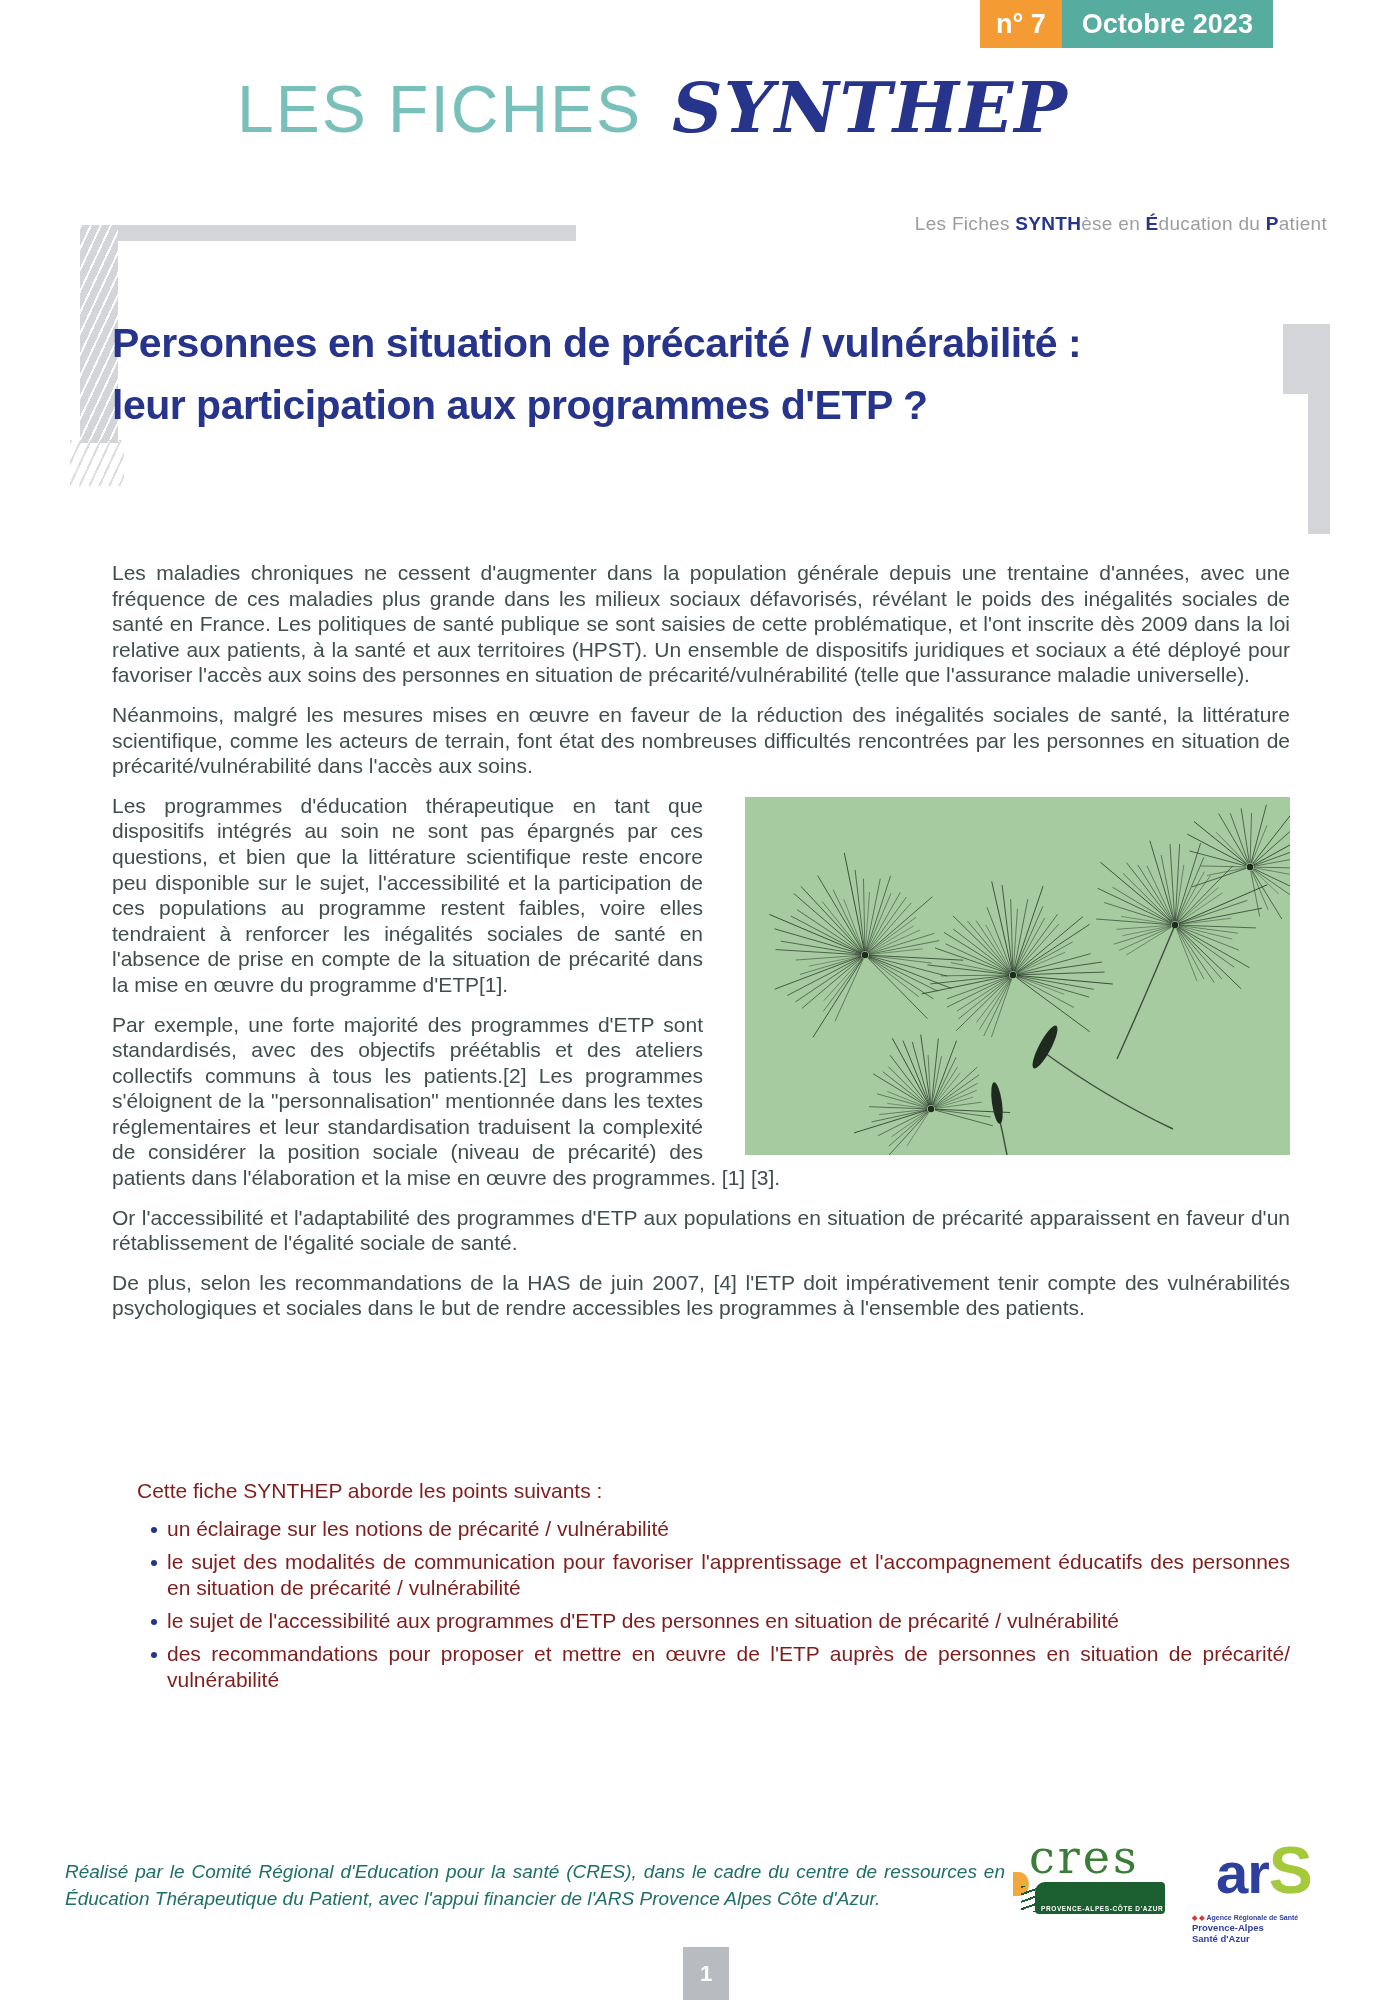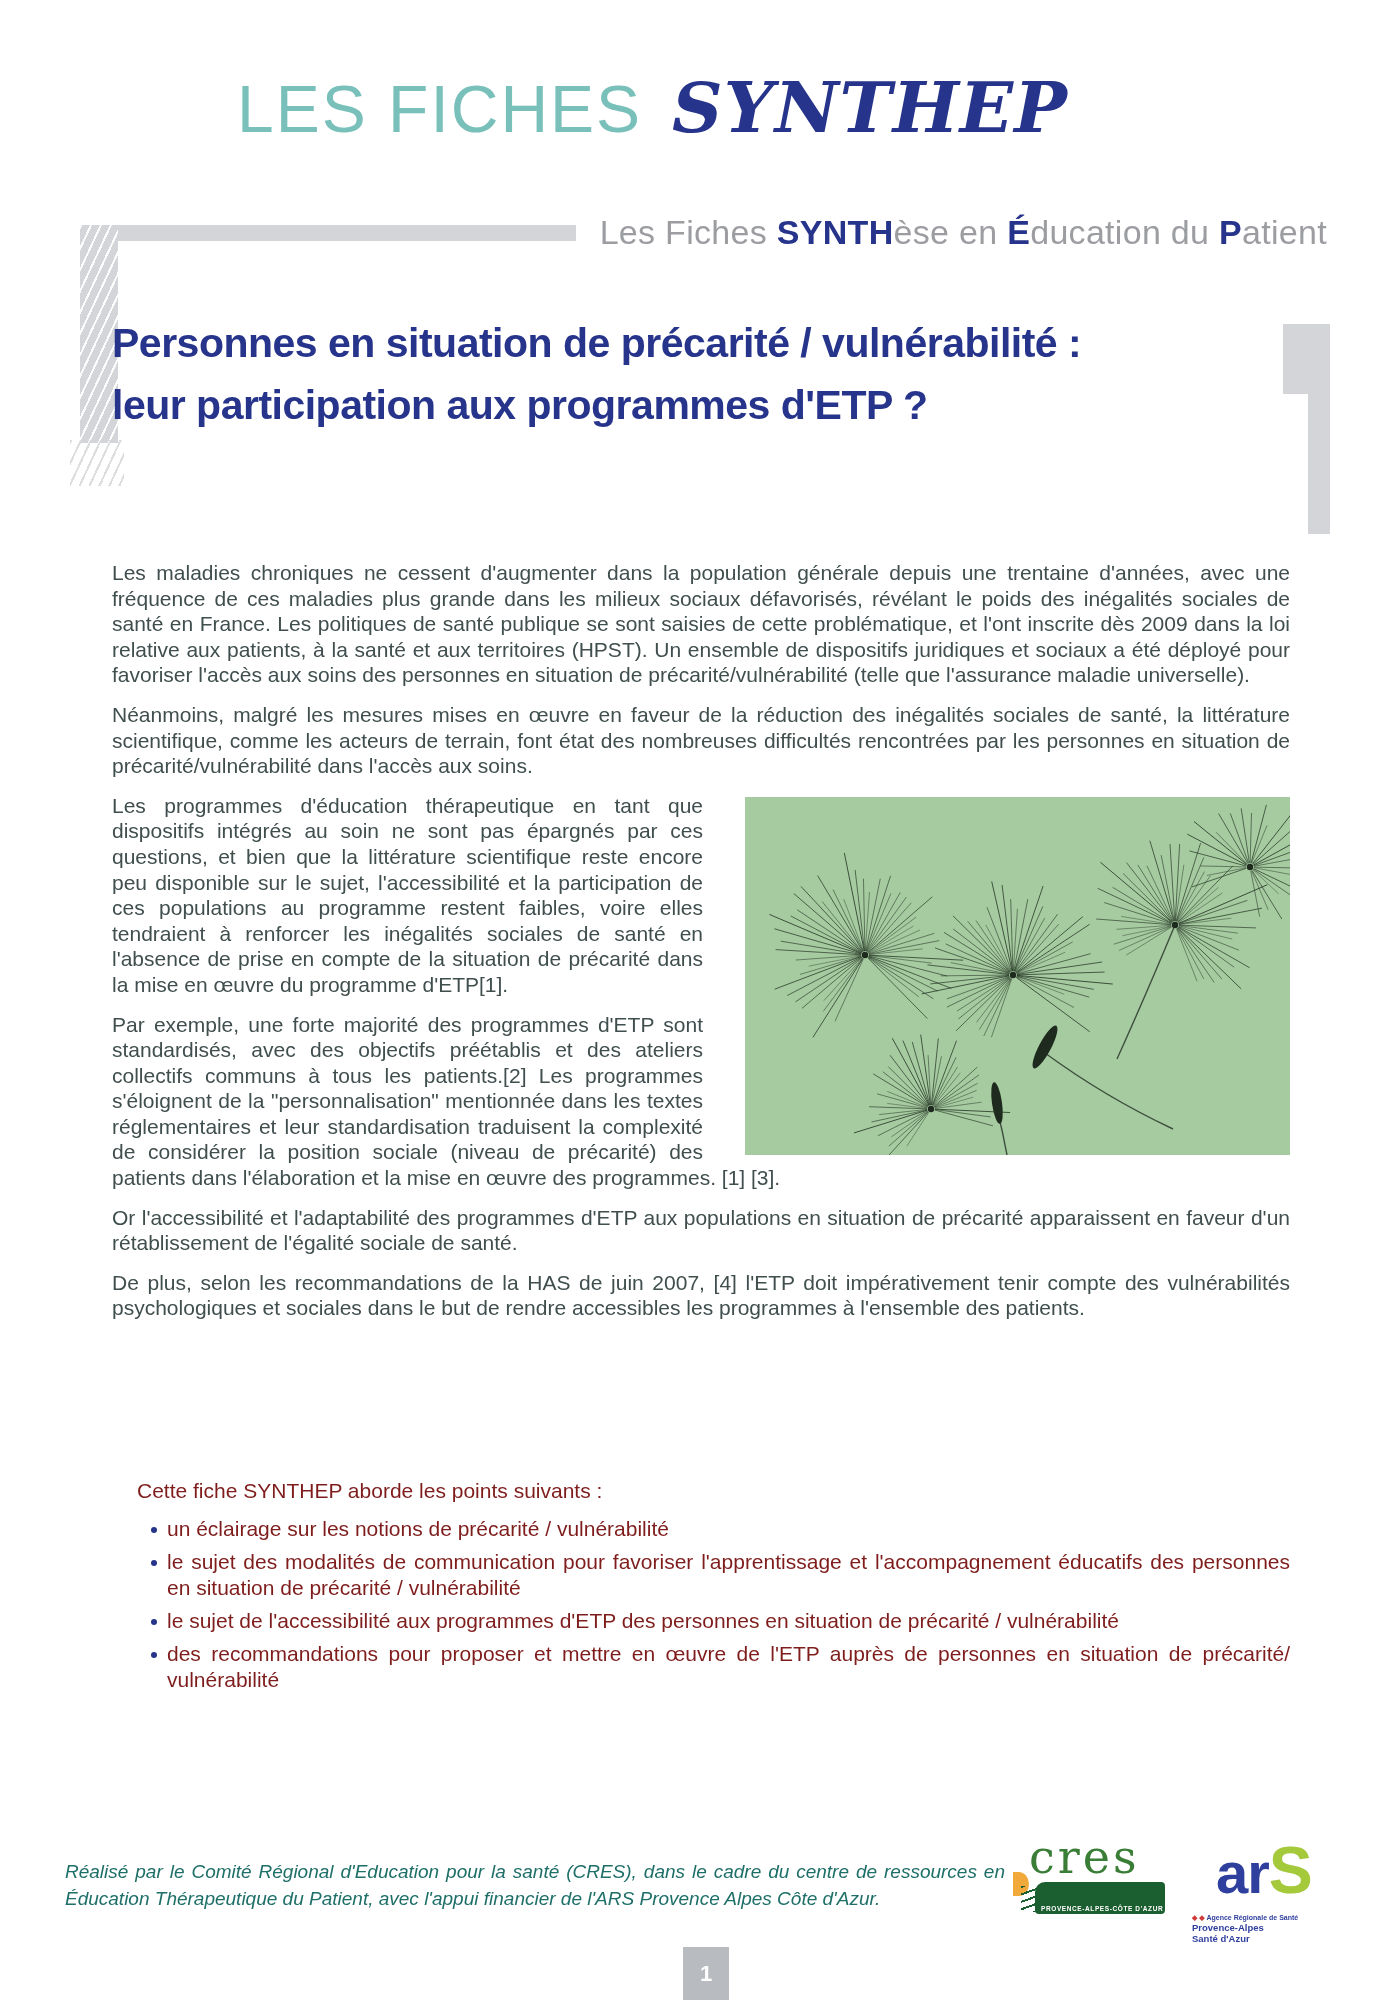--- a/index.html
+++ b/index.html
@@ -18,21 +18,21 @@
   .mast-strong{color:#27348b;font-size:70px;font-weight:bold;font-style:italic;
                font-family:"DejaVu Serif",serif;margin-left:30px;letter-spacing:1px;}
 
   
   .subtitle-bar{position:absolute;left:80px;top:225px;width:496px;height:16px;background:#d3d5d8;}
   .deco-left{position:absolute;left:80px;top:225px;width:38px;height:218px;background:#d3d5d8;}
   .deco-left .hatch{position:absolute;inset:0;
      background:repeating-linear-gradient(115deg,rgba(255,255,255,.95) 0 2px,rgba(255,255,255,0) 2px 9px);}
   .deco-feather{position:absolute;left:70px;top:440px;width:54px;height:46px;opacity:.8;
      background:repeating-linear-gradient(115deg,#d3d5d8 0 2px,rgba(255,255,255,0) 2px 9px);}
-  .subtitle-text{position:absolute;right:72px;top:213px;font-size:34px;letter-spacing:.3px;
+  .subtitle-text{position:absolute;right:72px;top:213px;font-size:19px;letter-spacing:.3px;
      color:#9b9da1;white-space:nowrap;}
   .subtitle-text .strong{color:#27348b;font-weight:bold;}
 
   
   .bracket-right-top{position:absolute;left:1283px;top:324px;width:47px;height:70px;background:#d3d5d8;}
   .bracket-right-bar{position:absolute;left:1308px;top:394px;width:22px;height:140px;background:#d3d5d8;}
 
   
   .heading{position:absolute;left:112px;top:312px;width:1160px;color:#27348b;
      font-size:41px;font-weight:bold;line-height:62px;letter-spacing:-.5px;}
@@ -81,20 +81,24 @@
 
   
   .page-num{position:absolute;left:683px;top:1947px;width:46px;height:53px;background:#b8bcc1;
      color:#fff;font-size:22px;font-weight:bold;text-align:center;line-height:53px;}
 </style>
 </head>
 <body>
 
 <div class="page">
 
+  <div class="badges">
+    <div class="badge badge-num">n° 7</div>
+    <div class="badge badge-date">Octobre 2023</div>
+  </div>
 
   <div class="masthead">
     <span class="mast-light">LES FICHES</span>
     <span class="mast-strong">SYNTHEP</span>
   </div>
 
   <div class="subtitle-bar"></div>
   <div class="deco-left">
       <div class="hatch"></div>
     </div>

